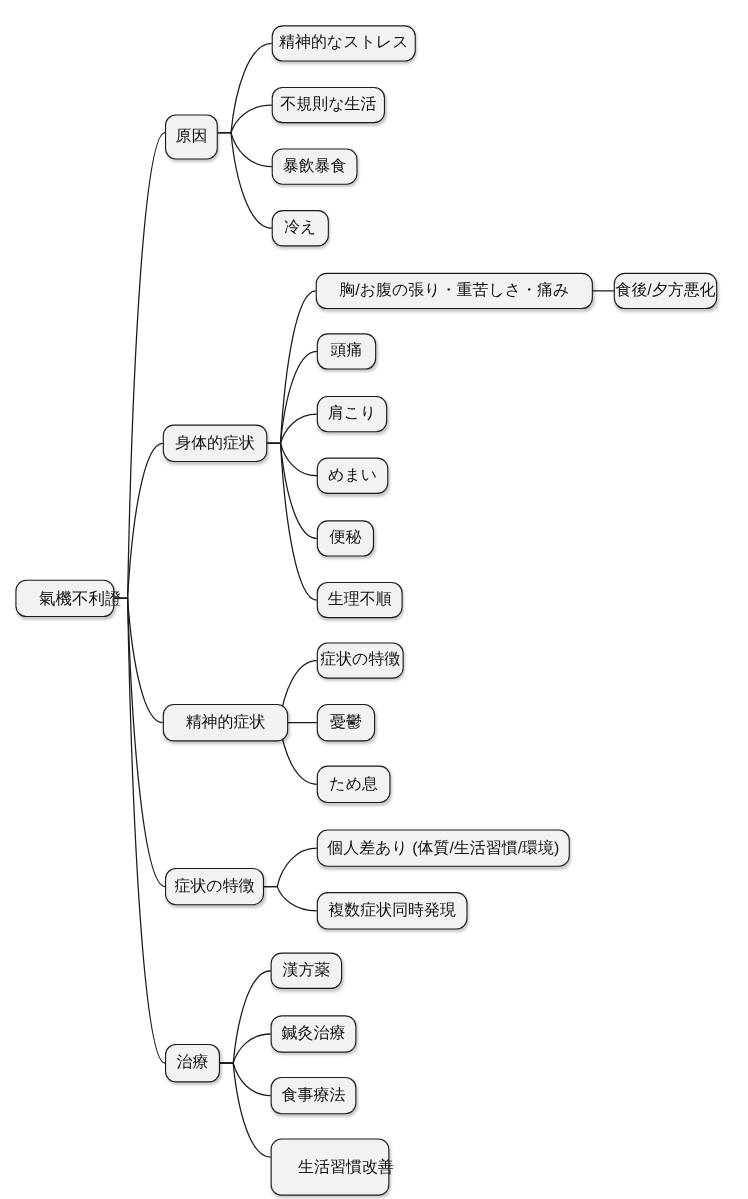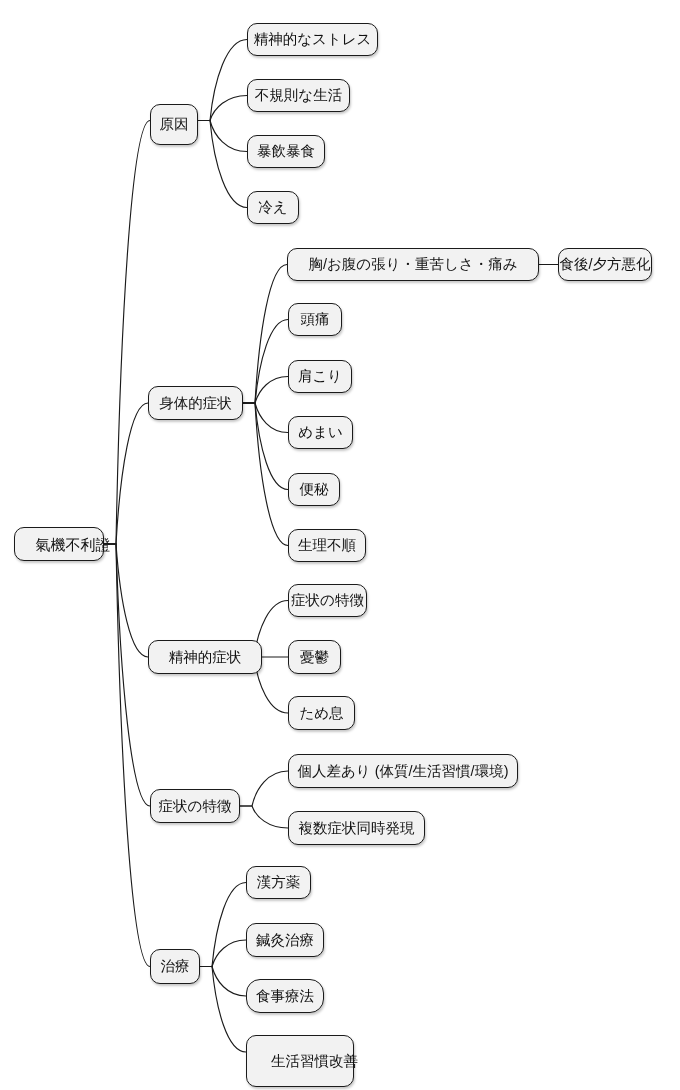--- a/index.html
+++ b/index.html
@@ -90,15 +90,15 @@
     <div class="node" style="left: 148px; top: 640px; width: 114px; height: 34px;">精神的症状</div>
     <div class="node" style="left: 288px; top: 584px; width: 79px; height: 33px;">症状の特徴</div>
     <div class="node" style="left: 288px; top: 640px; width: 53px; height: 34px;">憂鬱</div>
     <div class="node" style="left: 288px; top: 696px; width: 67px; height: 34px;">ため息</div>
     <div class="node" style="left: 150px; top: 789px; width: 90px; height: 34px;">症状の特徴</div>
     <div class="node" style="left: 288px; top: 754px; width: 230px; height: 34px;">個人差あり (体質/生活習慣/環境)</div>
     <div class="node" style="left: 288px; top: 811px; width: 137px; height: 34px;">複数症状同時発現</div>
     <div class="node" style="left: 150px; top: 949px; width: 50px; height: 35px;">治療</div>
     <div class="node" style="left: 246px; top: 866px; width: 65px; height: 33px;">漢方薬</div>
     <div class="node" style="left: 246px; top: 923px; width: 78px; height: 34px;">鍼灸治療</div>
-    <div class="node" style="left: 246px; top: 979px; width: 78px; height: 34px; border-radius: 14px;">食事療法</div>
+    <div class="node" style="left: 246px; top: 979px; width: 78px; height: 34px;">食事療法</div>
     <div class="node" style="left: 246px; top: 1035px; width: 108px; height: 52px; padding-left: 29px;">生活習慣改善</div>
   </div>
 
 </body></html>

